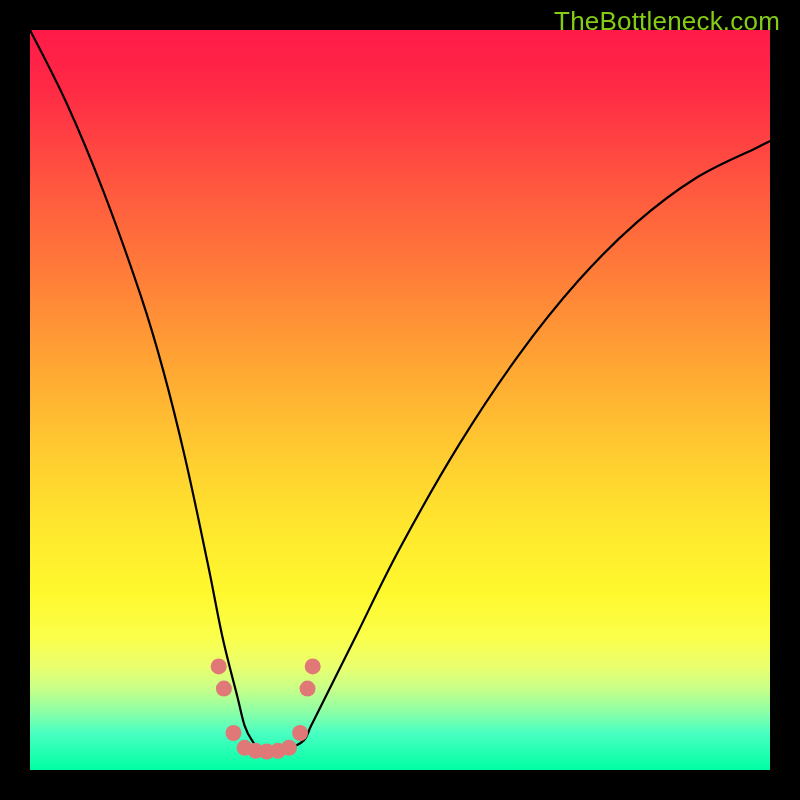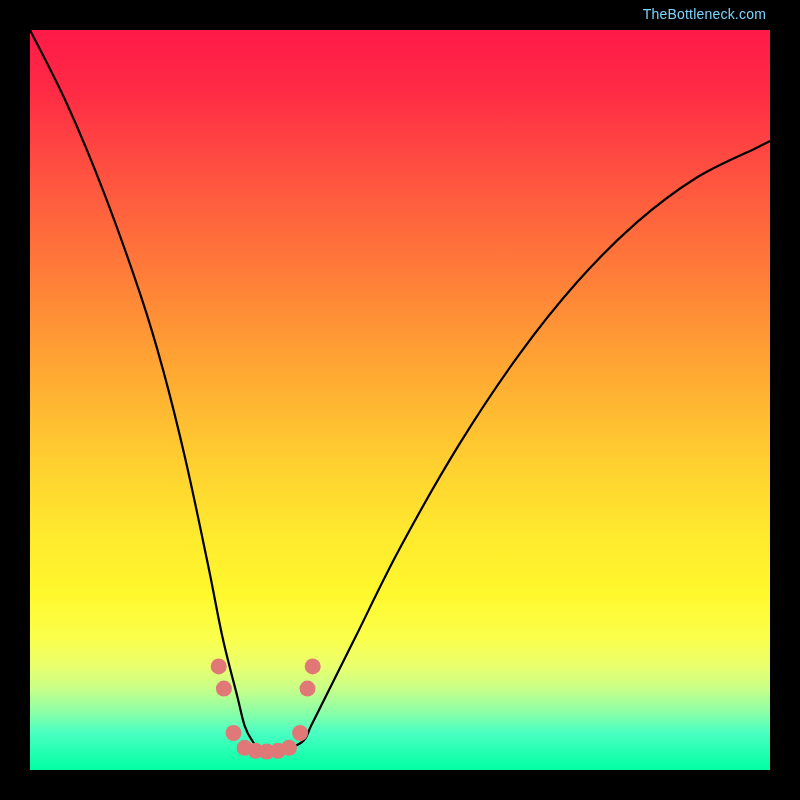--- a/index.html
+++ b/index.html
@@ -47,23 +47,23 @@
       #eaff6e 86%,
       #c8ff88 89%,
       #8fffa5 92%,
       #4affc2 95%,
       #00ffa3 100%
     );
   }
   .watermark {
     position: absolute;
     top: 6px;
-    right: 34px;
-    color: #7dd3fc;
-    font-size: 14px;
+    right: 20px;
+    color: #84cc16;
+    font-size: 26px;
     letter-spacing: 0.2px;
   }
   svg.curves {
     position: absolute;
     left: 0;
     top: 0;
   }
 </style>
 </head>
 <body>

